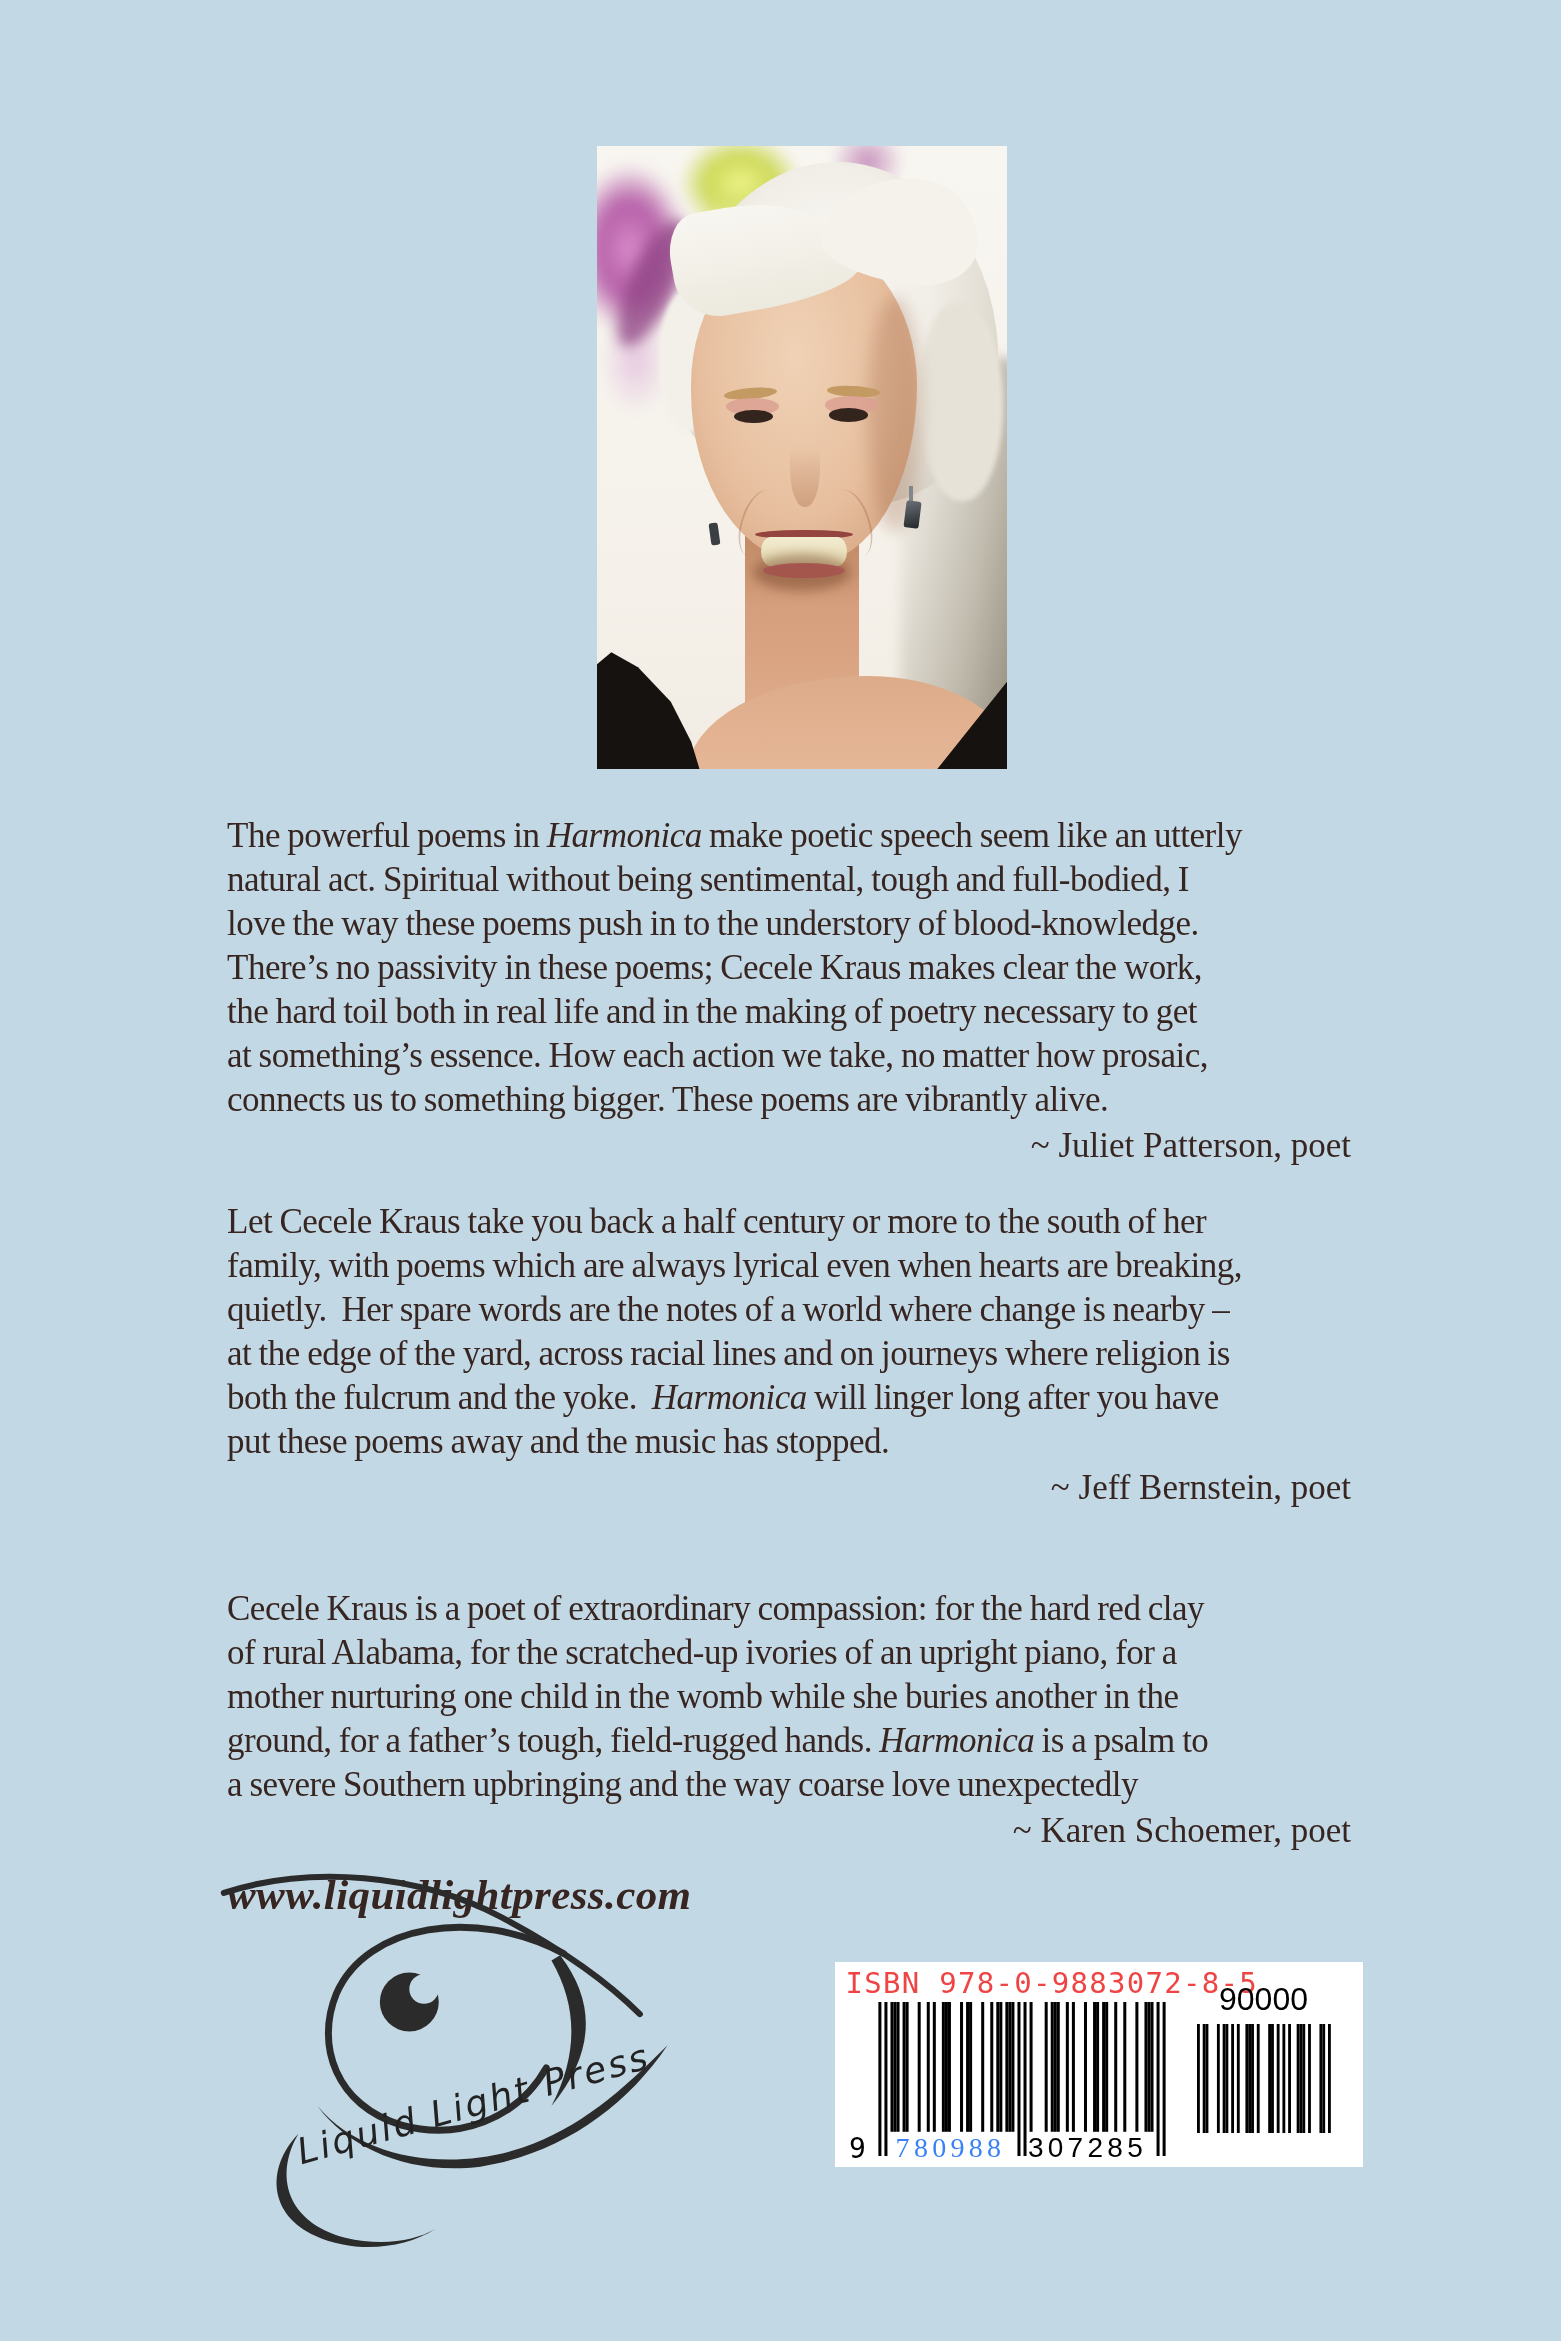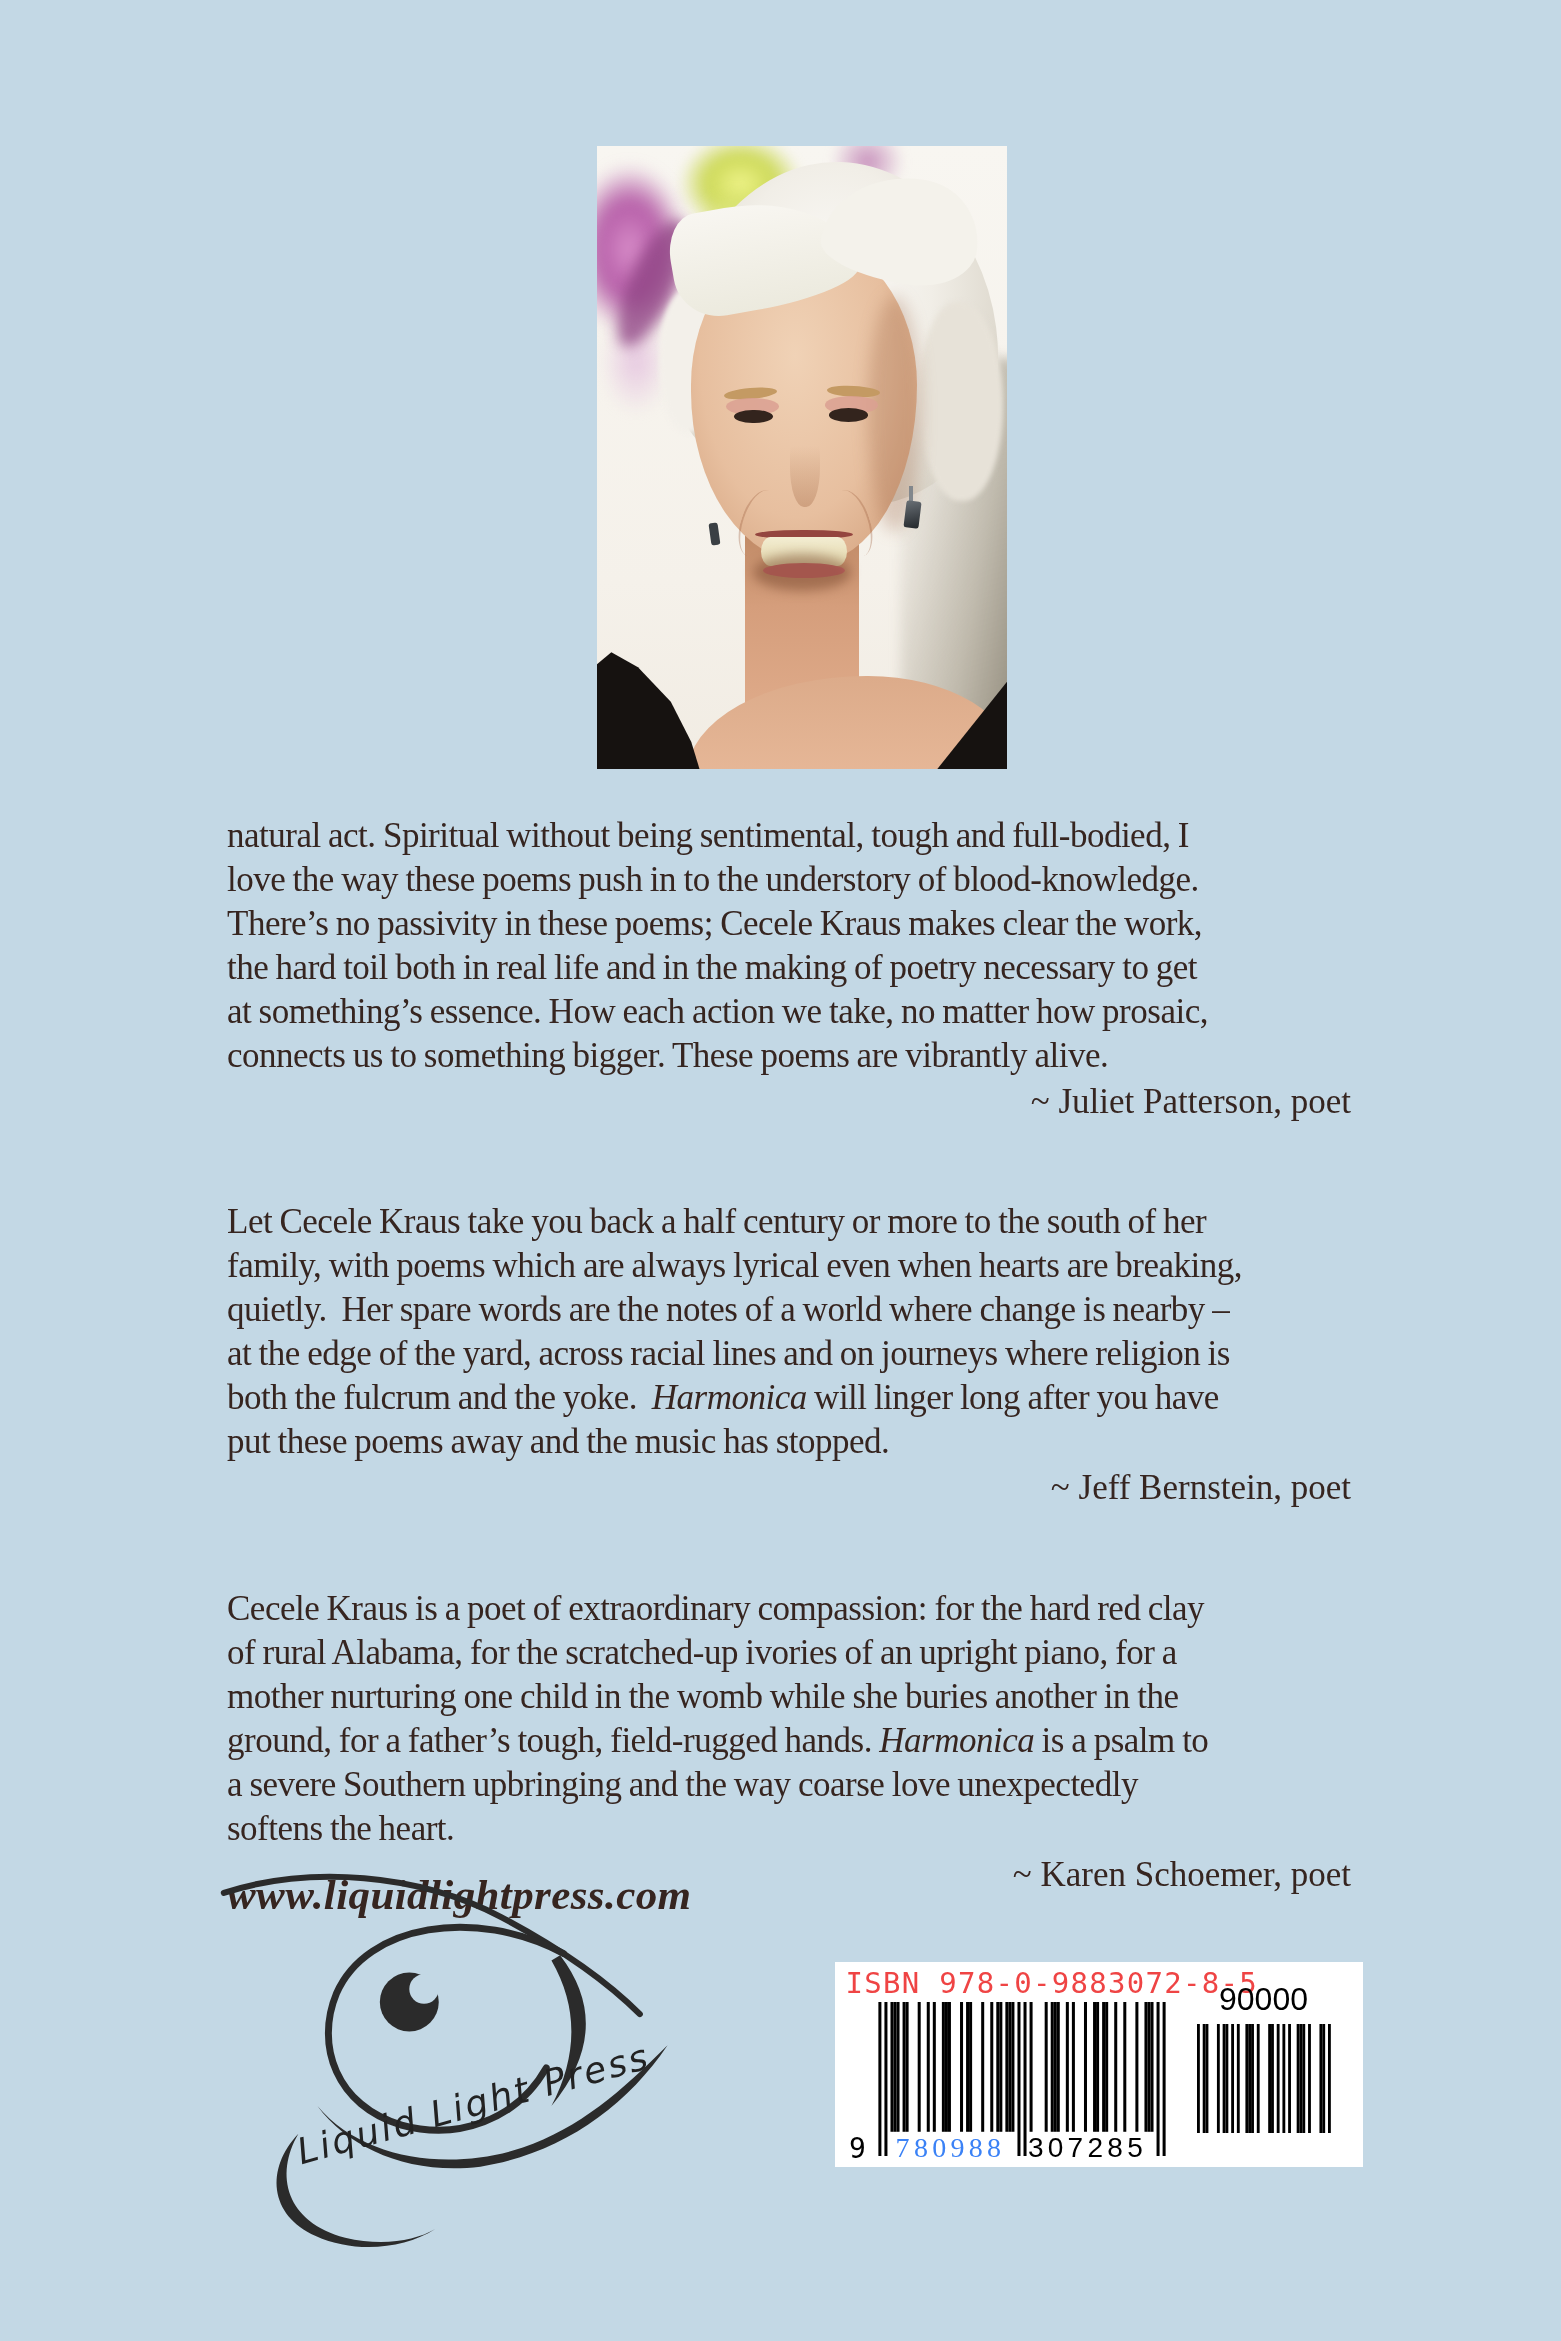--- a/index.html
+++ b/index.html
@@ -153,20 +153,21 @@
     <div class="ph-chest"></div>
     <div class="ph-black-l"></div>
     <div class="ph-black-r"></div>
     <div class="ph-earwire"></div>
     <div class="ph-eardrop"></div>
     <div class="ph-eardrop-l"></div>
   </div>
 
   <section class="blurbs" id="blurbs">
       <div class="blurb b1">
+        <div class="bl">The powerful poems in <em>Harmonica</em> make poetic speech seem like an utterly</div>
         <div class="bl">natural act. Spiritual without being sentimental, tough and full-bodied, I</div>
         <div class="bl">love the way these poems push in to the understory of blood-knowledge.</div>
         <div class="bl">There’s no passivity in these poems; Cecele Kraus makes clear the work,</div>
         <div class="bl">the hard toil both in real life and in the making of poetry necessary to get</div>
         <div class="bl">at something’s essence. How each action we take, no matter how prosaic,</div>
         <div class="bl">connects us to something bigger. These poems are vibrantly alive.</div>
         <div class="attr">~ Juliet Patterson, poet</div>
       </div>
       <div class="blurb b2">
         <div class="bl">Let Cecele Kraus take you back a half century or more to the south of her</div>
@@ -176,21 +177,20 @@
         <div class="bl">both the fulcrum and the yoke.  <em>Harmonica</em> will linger long after you have</div>
         <div class="bl">put these poems away and the music has stopped.</div>
         <div class="attr">~ Jeff Bernstein, poet</div>
       </div>
       <div class="blurb b3">
         <div class="bl">Cecele Kraus is a poet of extraordinary compassion: for the hard red clay</div>
         <div class="bl">of rural Alabama, for the scratched-up ivories of an upright piano, for a</div>
         <div class="bl">mother nurturing one child in the womb while she buries another in the</div>
         <div class="bl">ground, for a father’s tough, field-rugged hands. <em>Harmonica</em> is a psalm to</div>
         <div class="bl">a severe Southern upbringing and the way coarse love unexpectedly</div>
-        <div class="bl">softens the heart.</div>
         <div class="attr">~ Karen Schoemer, poet</div>
       </div>
     </section>
 
   <div class="website">www.liquidlightpress.com</div>
 
   <div class="logo">
     <svg width="503" height="390" viewBox="0 0 580 450">
       <g fill="none" stroke="#2b2b2b" stroke-linecap="round">
         <path d="M 10 24 C 110 -8 235 2 330 52 C 396 87 450 124 490 164" stroke-width="7"></path>

